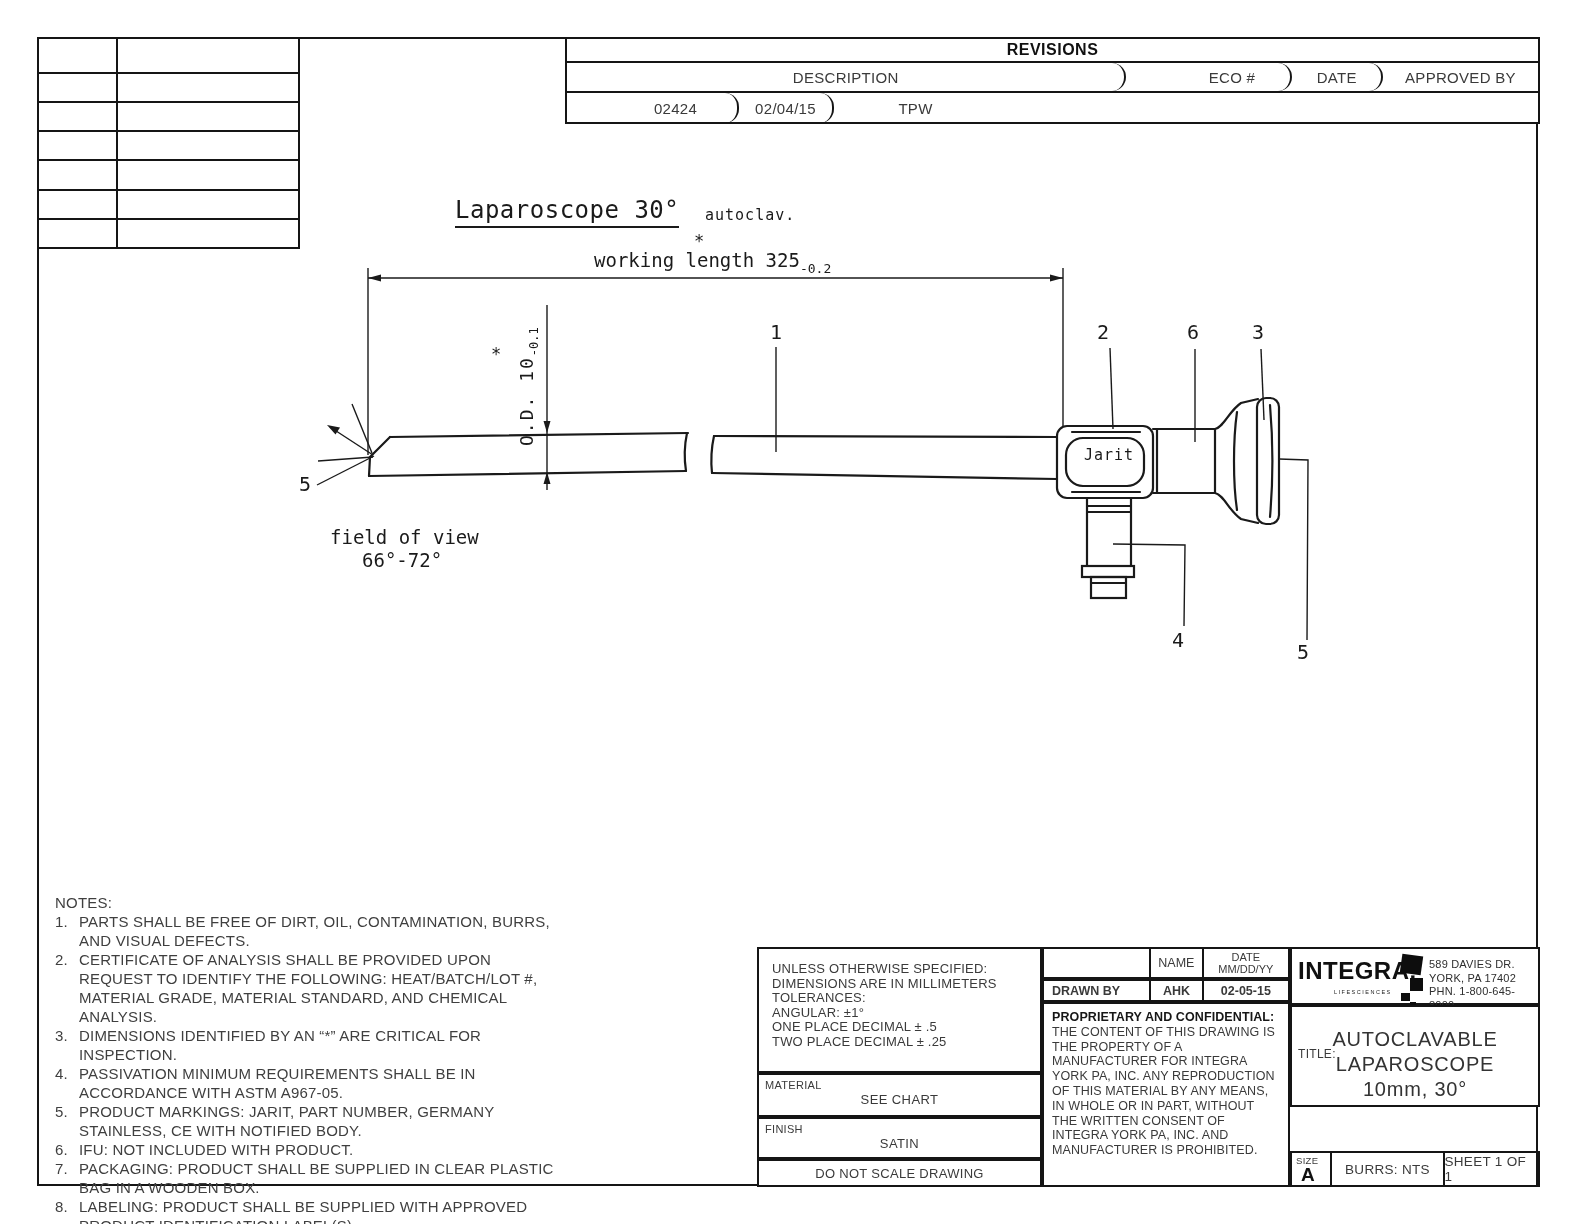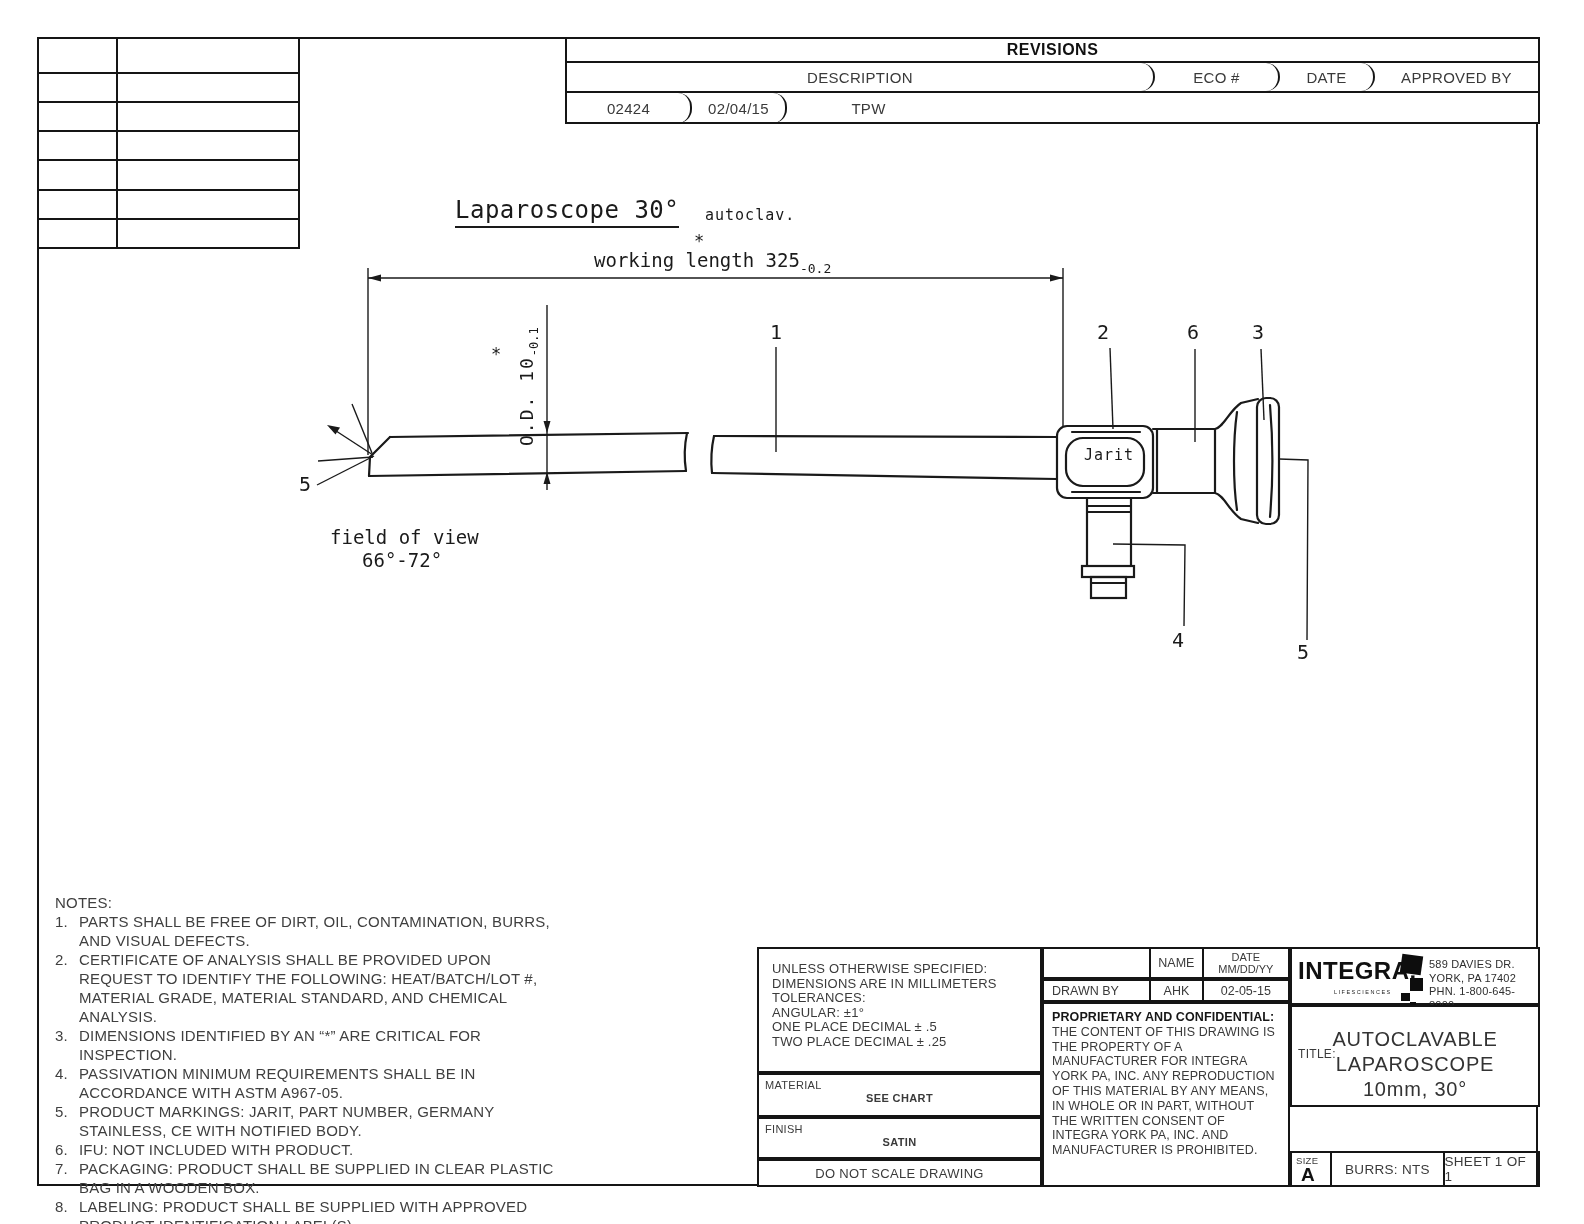--- a/index.html
+++ b/index.html
@@ -16,21 +16,21 @@
   .rg-c1{width:79px;border-right:2px solid #151515;box-sizing:border-box;}
 
   
   .revtable{left:565px;top:37px;width:975px;height:87px;border:2px solid #151515;box-sizing:border-box;background:#fff;}
   .rev-title{height:24px;border-bottom:2px solid #151515;box-sizing:border-box;text-align:center;
              font-weight:bold;font-size:16px;color:#111;letter-spacing:.5px;line-height:22px;}
   .rev-row{display:flex;height:30px;box-sizing:border-box;}
   .rev-head{border-bottom:2px solid #151515;}
   .rc{box-sizing:border-box;border-right:2px solid #151515;display:flex;align-items:center;justify-content:center;
       font-size:15px;letter-spacing:.3px;color:#3a3a3a;border-radius:14px;}
-  .rc.d{width:588px;} .rc.e{width:125px;} .rc.t{width:95px;} .rc.a{width:163px;border-right:none;}
+  .rc.d{width:588px;} .rc.e{width:125px;margin-left:47px;} .rc.t{width:95px;} .rc.a{width:163px;border-right:none;}
 
   
   svg.lines{left:0;top:0;width:1584px;height:1224px;pointer-events:none;}
 
   
   .plot{font-family:"DejaVu Sans Mono",monospace;color:#1a1a1a;white-space:nowrap;}
   .dwg-title{left:455px;top:196px;font-size:24px;border-bottom:2px solid #1a1a1a;padding-bottom:2px;letter-spacing:.5px;}
   .autoclav{left:705px;top:206px;font-size:15px;letter-spacing:1px;}
   .working{left:594px;top:249px;font-size:19px;}
   .working .sub{font-size:13px;position:relative;top:6px;}
@@ -50,26 +50,26 @@
   .note-num{width:24px;flex:none;}
   .note-text{width:478px;}
 
   
   .tb{border:2px solid #151515;box-sizing:border-box;background:#fff;}
   .tb-tol{left:757px;top:947px;width:285px;height:126px;padding:13px 0 0 13px;font-size:13px;line-height:14.6px;letter-spacing:.2px;}
   .tb-mat{left:757px;top:1073px;width:285px;height:44px;}
   .tb-fin{left:757px;top:1117px;width:285px;height:42px;}
   .tb-dns{left:757px;top:1159px;width:285px;height:28px;display:flex;align-items:center;justify-content:center;font-size:13px;letter-spacing:.3px;}
   .tb-lab{position:absolute;left:6px;top:4px;font-size:11px;letter-spacing:.3px;}
-  .tb-val{text-align:center;font-size:11px;margin-top:17px;letter-spacing:.4px;font-weight:bold;}
+  .tb-val{text-align:center;font-size:13px;margin-top:17px;letter-spacing:.4px;}
   .tb-sign{left:1042px;top:947px;width:248px;height:32px;display:flex;}
   .tb-sign .c{box-sizing:border-box;border-right:2px solid #151515;height:100%;display:flex;flex-direction:column;align-items:center;justify-content:center;font-size:12.5px;}
   .tb-sign .c1{width:108px;} .tb-sign .c2{width:53px;} .tb-sign .c3{width:85px;border-right:none;font-size:11px;line-height:12px;}
   .tb-drawn{left:1042px;top:979px;width:248px;height:23px;display:flex;}
-  .tb-drawn .c{box-sizing:border-box;border-right:2px solid #151515;height:100%;display:flex;align-items:center;justify-content:center;font-size:12.5px;}
+  .tb-drawn .c{box-sizing:border-box;border-right:2px solid #151515;height:100%;display:flex;align-items:center;justify-content:center;font-size:12.5px;font-weight:bold;}
   .tb-drawn .c1{width:108px;justify-content:flex-start;padding-left:8px;} .tb-drawn .c2{width:53px;} .tb-drawn .c3{width:85px;border-right:none;}
   .tb-prop{left:1042px;top:1002px;width:248px;height:185px;padding:6px 8px;font-size:12.5px;line-height:14.8px;letter-spacing:.1px;}
   .tb-prop b{color:#161616;}
   .tb-logo{left:1290px;top:947px;width:250px;height:58px;}
   .logo-text{position:absolute;left:6px;top:8px;font-size:24px;font-weight:600;letter-spacing:.5px;color:#101010;}
   .logo-tag{position:absolute;left:42px;top:40px;font-size:5.5px;letter-spacing:1.5px;color:#222;}
   .logo-sq{position:absolute;background:#0d0d0d;}
   .sq1{left:109px;top:6px;width:21px;height:19px;transform:rotate(8deg);}
   .sq2{left:118px;top:29px;width:13px;height:13px;}
   .sq3{left:109px;top:44px;width:9px;height:8px;}

